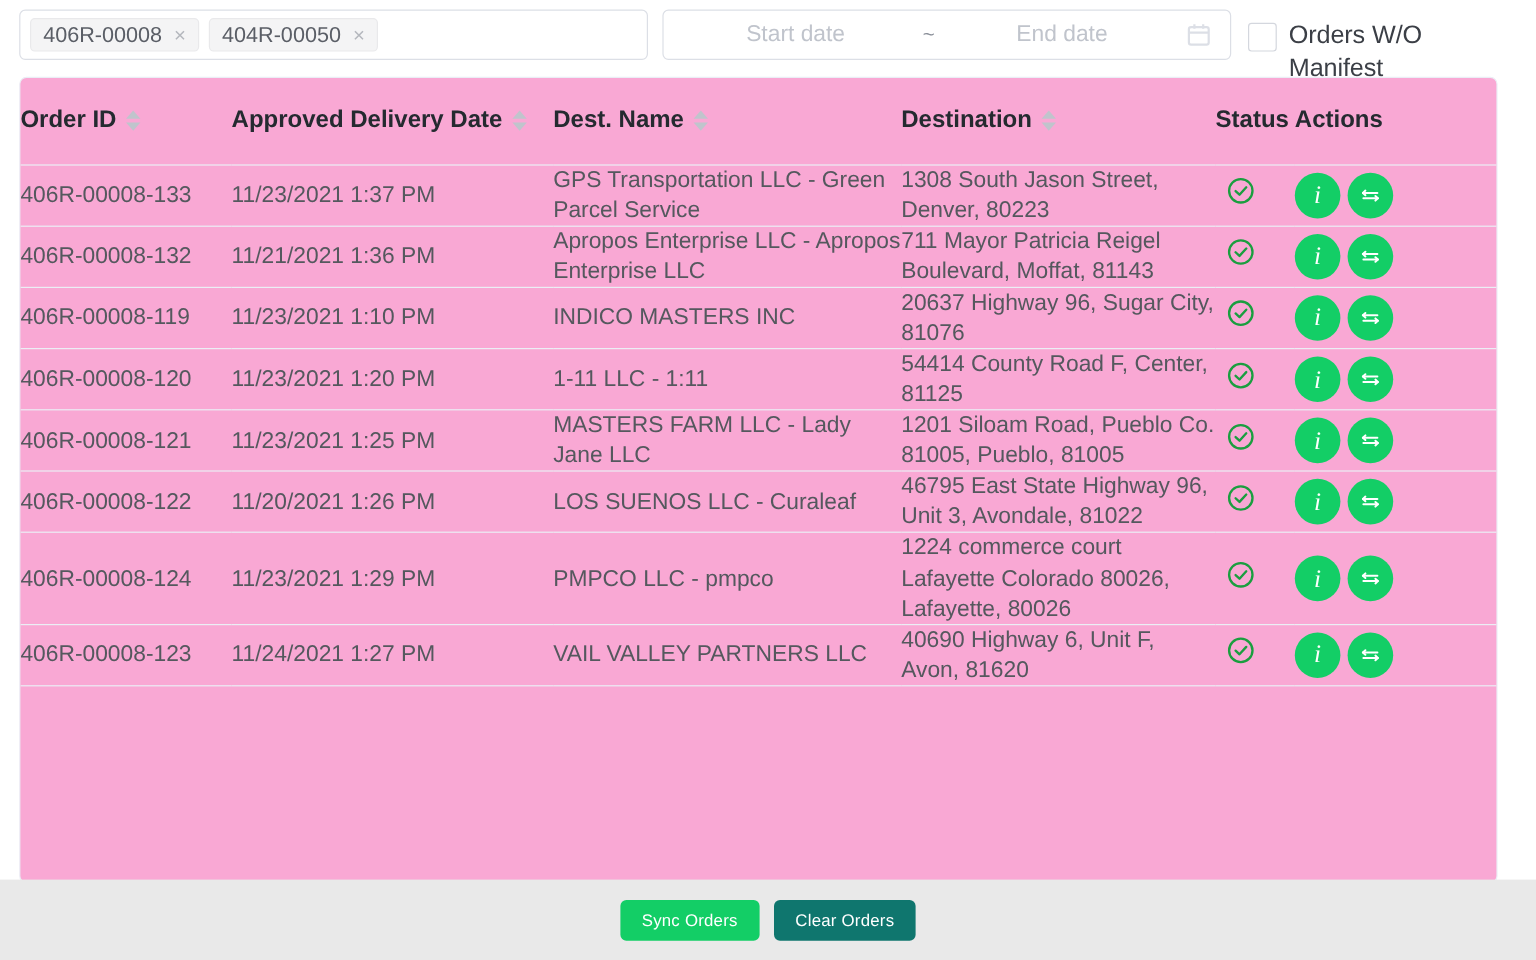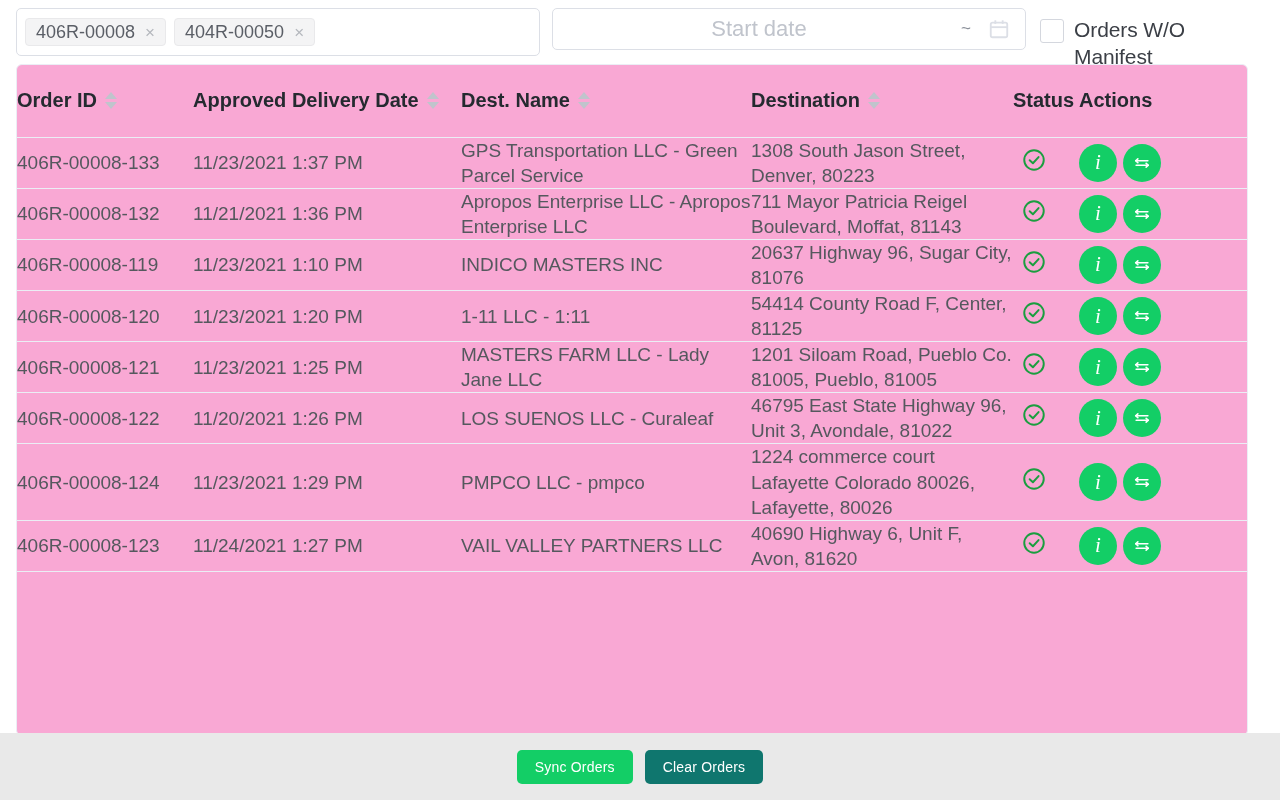--- a/index.html
+++ b/index.html
@@ -23,21 +23,21 @@
     top: 0; left: 0;
     width: 1280px;
     height: 60px;
     display: flex;
     align-items: flex-start;
     padding: 8px 0 0 0;
   }
   .tags-box {
     margin-left: 16px;
     width: 524px;
-    height: 48px;
+    height: 42px;
     border: 1px solid #dcdfe6;
     border-radius: 5px;
     background: #fff;
     display: flex;
     align-items: center;
     padding: 0 8px;
     gap: 8px;
   }
   .tag {
     height: 28px;
@@ -68,21 +68,21 @@
     background: #fff;
     display: flex;
     align-items: center;
     padding: 0 14px;
     position: relative;
   }
   .date-field {
     flex: 1;
     text-align: center;
     color: #c0c4cc;
-    font-size: 22px;
+    font-size: 19px;
     cursor: text;
   }
   .date-sep {
     width: 30px;
     text-align: center;
     color: #8a8f99;
     font-size: 17px;
   }
   .cal-icon {
     width: 24px; height: 24px;
@@ -256,20 +256,21 @@
       </span>
       <span class="tag">
         <span>404R-00050</span>
         <span class="tag-close">×</span>
       </span>
     </div>
 
     <div class="date-range">
       <div class="date-field">Start date</div>
       <div class="date-sep">~</div>
+      <div class="date-field">End date</div>
       <span class="cal-icon">
         <svg width="22" height="22" viewBox="0 0 24 24" fill="none" stroke="#dcdfe6" stroke-width="2">
           <rect x="3" y="5" width="18" height="16" rx="2"></rect>
           <line x1="3" y1="10" x2="21" y2="10"></line>
           <line x1="8" y1="2.5" x2="8" y2="6.5"></line>
           <line x1="16" y1="2.5" x2="16" y2="6.5"></line>
         </svg>
       </span>
     </div>
 

